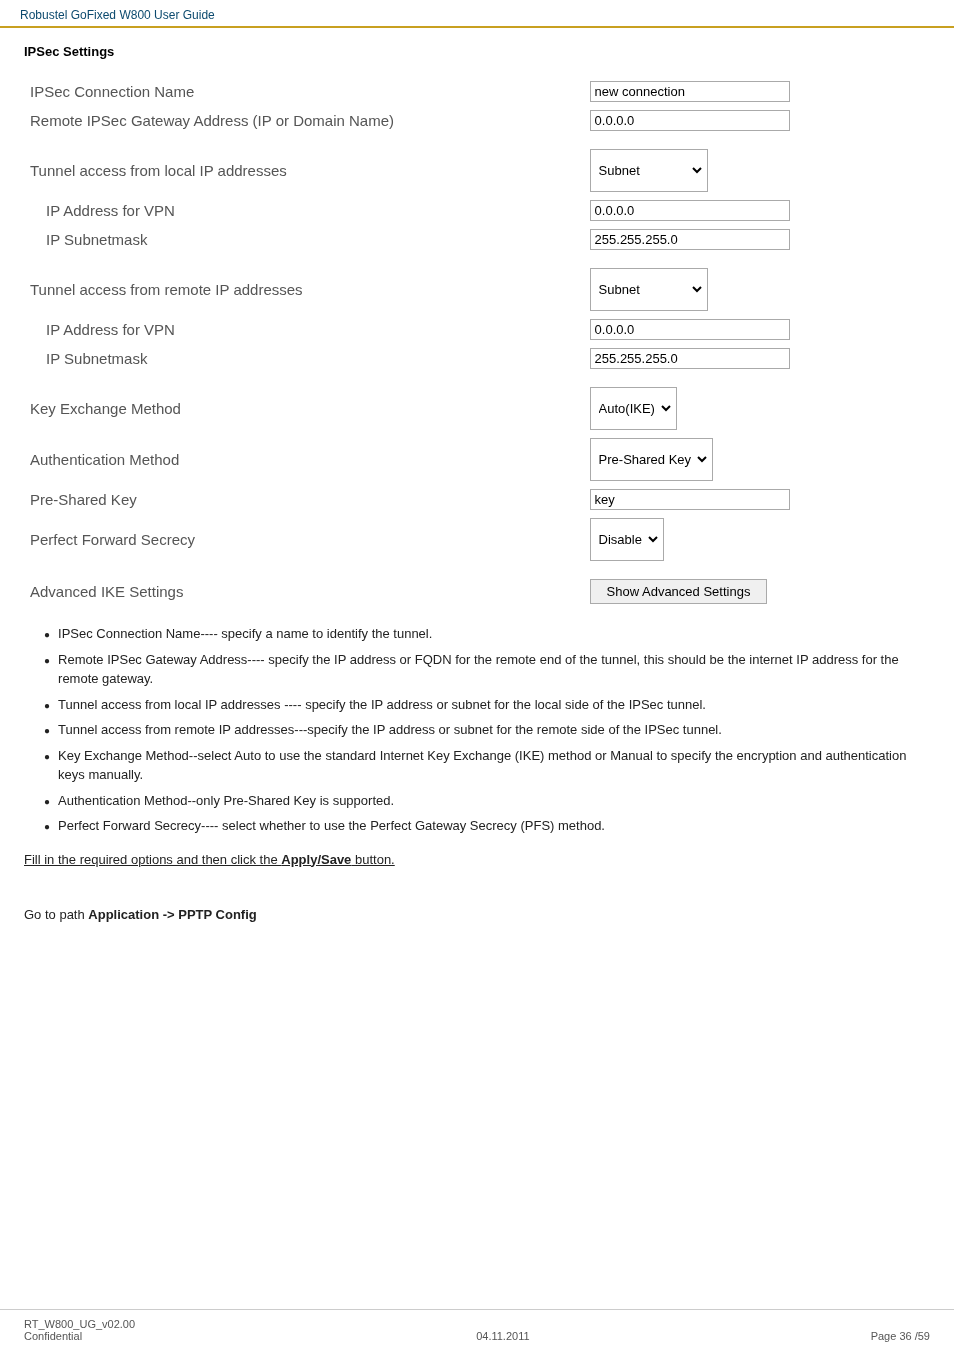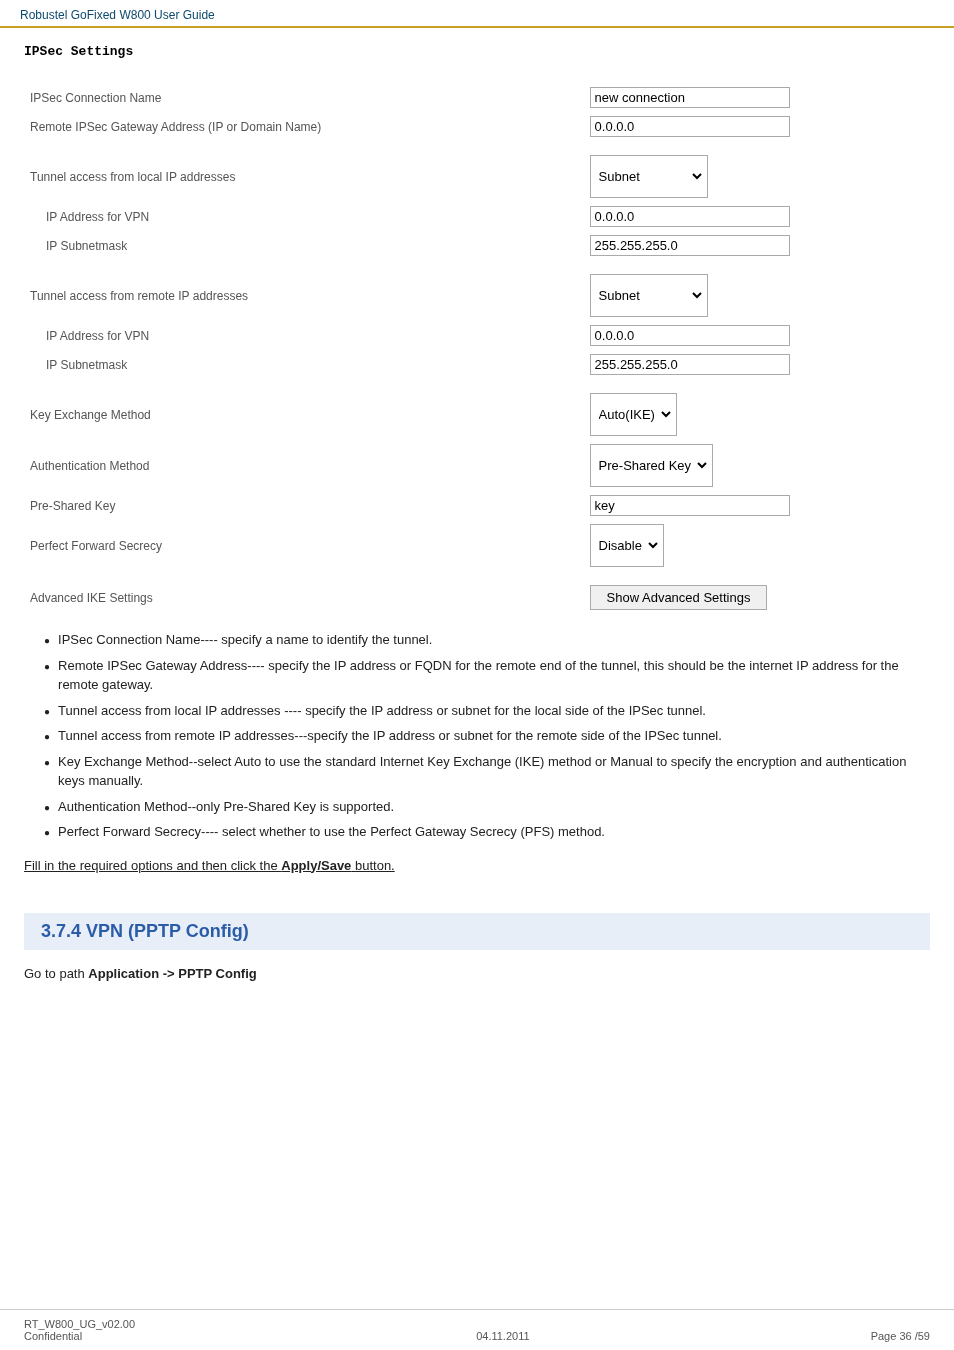--- a/index.html
+++ b/index.html
@@ -18,37 +18,36 @@
       padding: 8px 20px 4px 20px;
       border-bottom: 2px solid #c8a020;
     }
     .main-content {
       padding: 16px 24px 24px 24px;
     }
     .section-title {
       font-weight: bold;
       font-size: 13px;
       color: #000;
-      margin-bottom: 20px;
+      margin-bottom: 14px;
       padding-bottom: 4px;
-      font-family: Liberation Mono, monospace;
     }
     .form-table {
       width: 100%;
       border-collapse: collapse;
       margin-bottom: 10px;
     }
     .form-table td {
       padding: 4px 6px;
       vertical-align: middle;
     }
     .label-cell {
       width: 420px;
       color: #555;
-      font-size: 12px;
+      font-size: 15px;
       padding-left: 4px;
     }
     .label-cell.indented {
       padding-left: 22px;
     }
     .value-cell {
       width: 260px;
     }
     .form-input {
       border: 1px solid #aaa;
@@ -307,23 +306,20 @@
     <li>
         <span>Perfect Forward Secrecy---- select whether to use the Perfect Gateway Secrecy (PFS) method.</span>
       </li>
   </ul>
 
   <p class="fill-text">
     <span>Fill in the required options and then click the </span><strong>Apply/Save</strong><span> button.</span>
   </p>
 
   <div class="section-37">
-    <div class="section-37-title">
-      &nbsp;<span>3.7.4</span> <span>VPN (PPTP Config)</span>
-    </div>
     <p class="goto-text">
       <span>Go to path </span><strong>Application -&gt; PPTP Config</strong>
     </p>
   </div>
 
 </div>
 
 <div class="footer" style="position: fixed; bottom: 0; width: 954px; background: #fff; padding: 8px 24px;">
   <div class="footer-left">
     <span>RT_W800_UG_v02.00</span>

